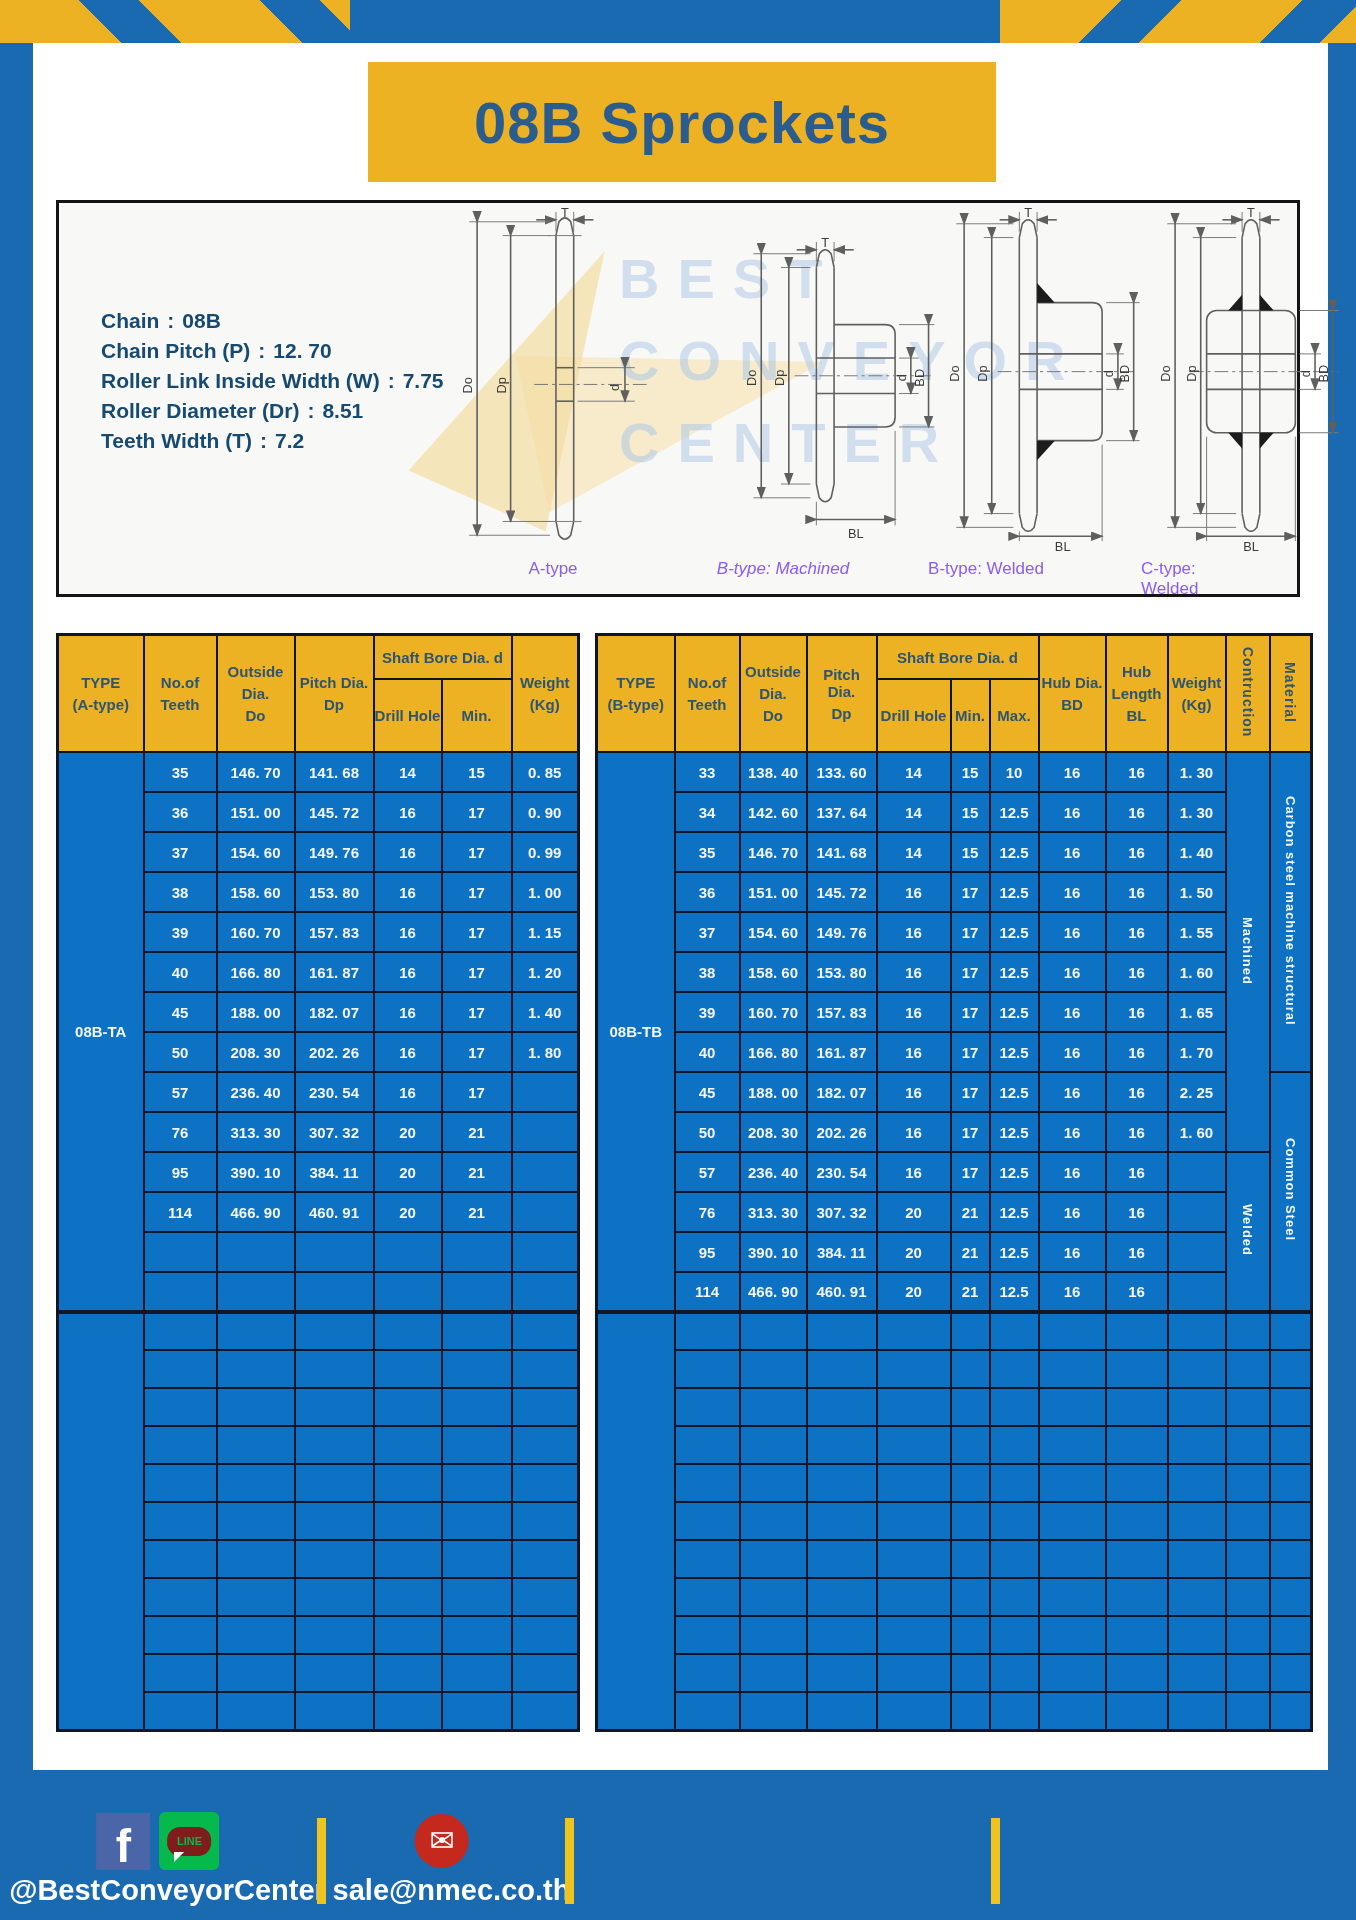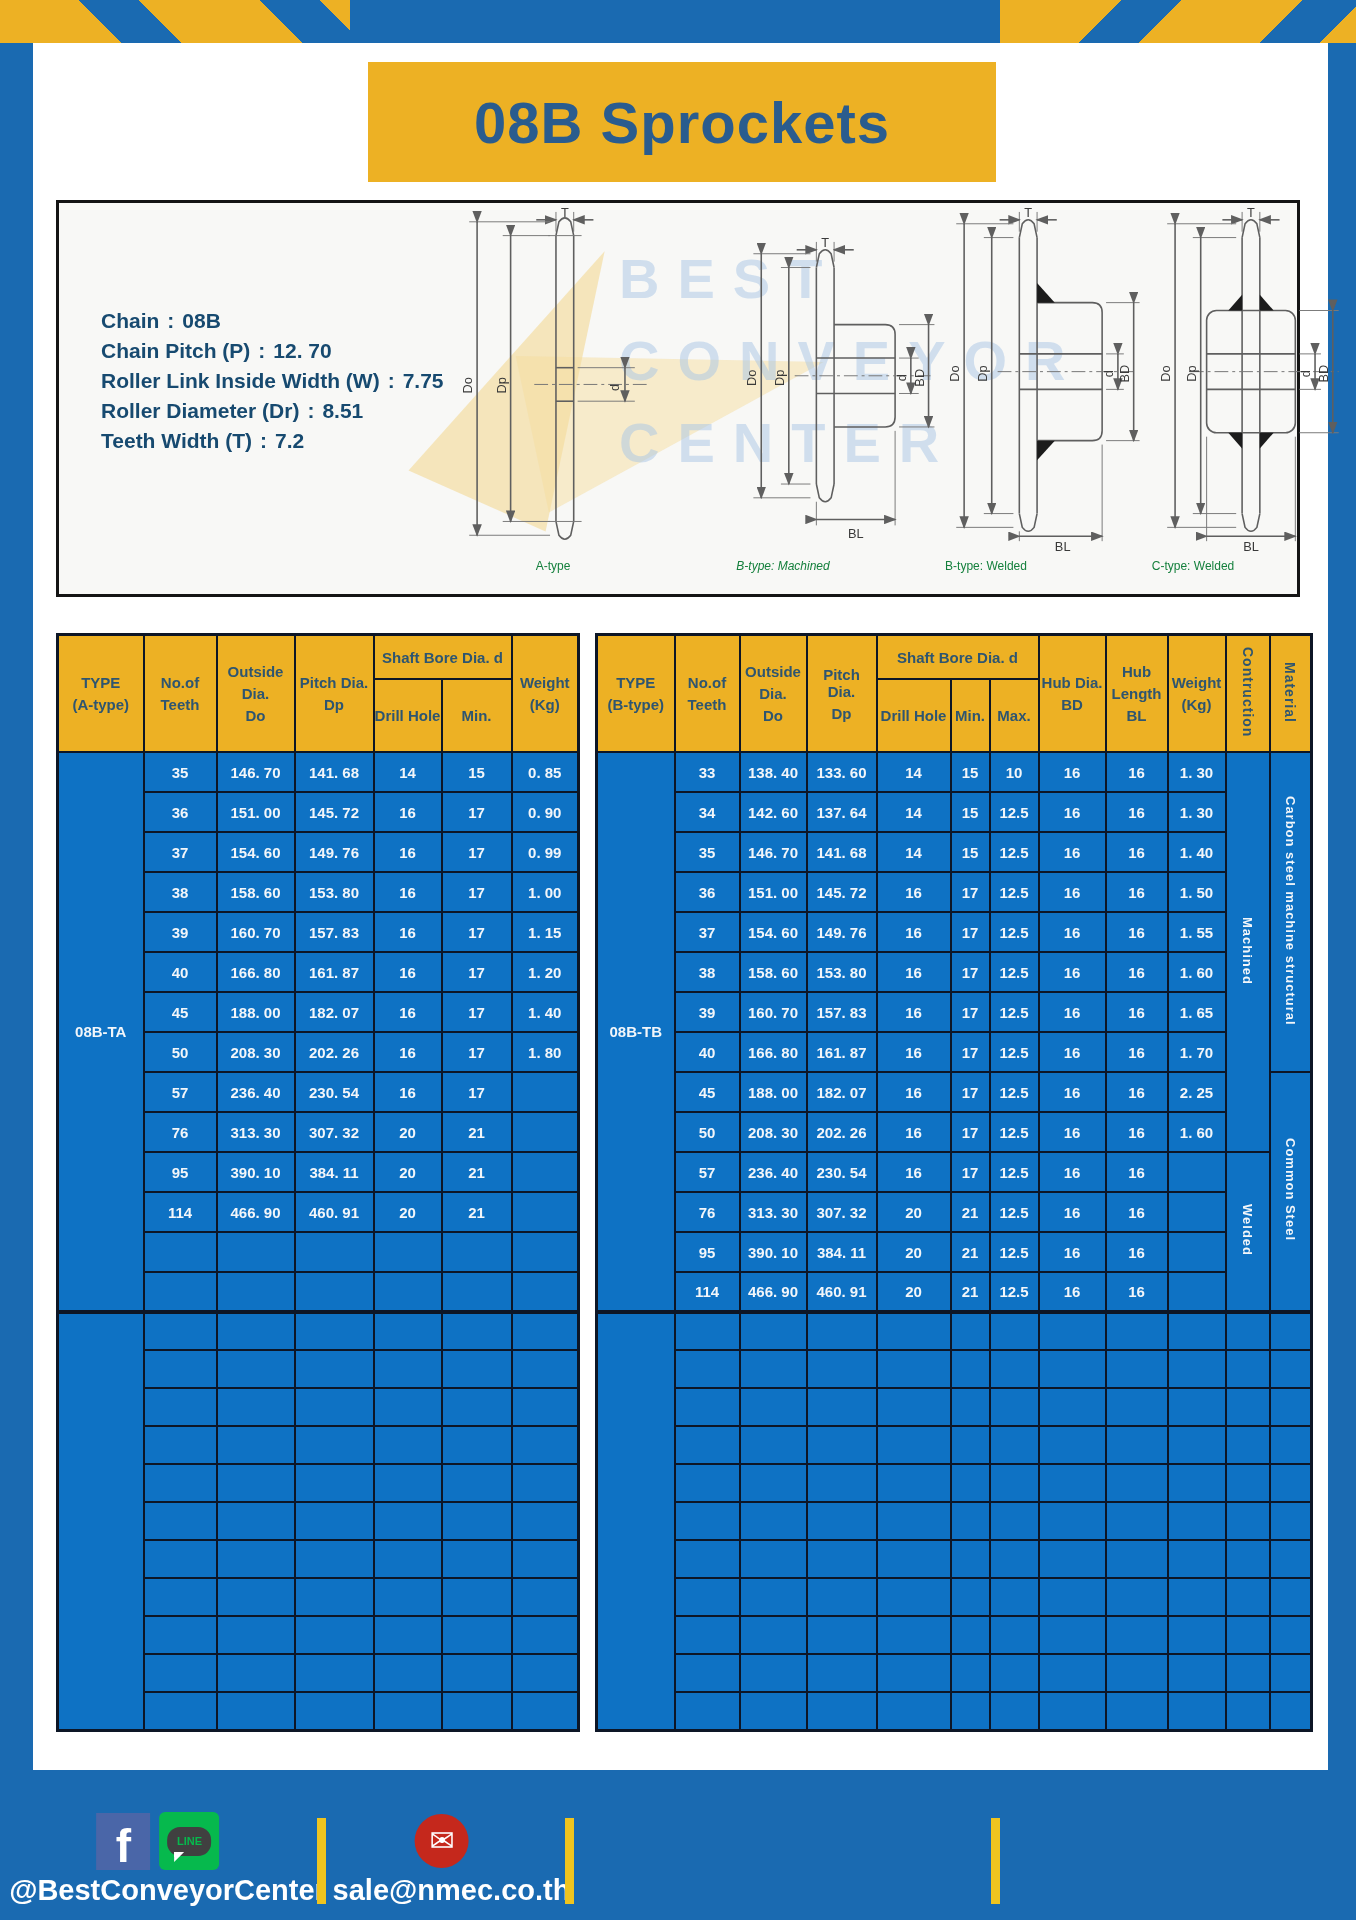--- a/index.html
+++ b/index.html
@@ -25,21 +25,21 @@
   .spec-line .c{margin:0 8px;}
   .wm-text{position:absolute;left:560px;top:35px;width:560px;opacity:.5;pointer-events:none;}
   .wm-text div{font-size:56px;font-weight:bold;color:#a9c6e6;letter-spacing:18px;line-height:82px;}
   .wm-swoosh{position:absolute;left:400px;top:30px;width:0;height:0;opacity:.55;
     border-left:90px solid rgba(0,0,0,0);border-right:60px solid rgba(0,0,0,0);
     border-bottom:280px solid #f3d58a;transform:rotate(24deg);}
   .wm-swoosh2{position:absolute;left:470px;top:120px;width:0;height:0;opacity:.5;
     border-top:70px solid rgba(0,0,0,0);border-bottom:90px solid rgba(0,0,0,0);
     border-left:300px solid #f5deA0;transform:rotate(-12deg);}
   .drawing{position:absolute;top:5px;}
-  .dlabel{position:absolute;top:356px;transform:translateX(-50%);font-size:12px;color:#15803d;}
+  .dlabel{position:absolute;top:356px;transform:translateX(-50%);font-size:17px;color:#8b5cf6;}
   svg .ln{stroke:#5f5f5f;stroke-width:1.6;fill:none;}
   svg .thin{stroke:#7a7a7a;stroke-width:1;fill:none;}
   svg .cl{stroke:#767676;stroke-width:1;fill:none;stroke-dasharray:14 4 3 4;}
   svg .weld{fill:#1c1c1c;stroke:none;}
   svg text{font-family:"Liberation Sans",sans-serif;font-size:13px;fill:#3a3a3a;}
   
   table{position:absolute;border-collapse:collapse;table-layout:fixed;}
   th,td{border:2px solid #0d1626;padding:0;text-align:center;vertical-align:middle;overflow:hidden;}
   table{border:3px solid #0d1626;}
   thead th{background:#edb124;color:#2e5570;font-size:15px;font-weight:bold;}
@@ -55,21 +55,21 @@
   td span.vert{font-size:13px;font-weight:bold;}
   
   .fdiv{position:absolute;top:1818px;width:9px;height:86px;background:#efc41f;}
   .fgroup{position:absolute;top:1812px;transform:translateX(-50%);display:flex;flex-direction:column;
     align-items:center;gap:4px;}
   .ficons{display:flex;align-items:center;gap:9px;height:58px;}
   .ftext{font-size:29px;font-weight:bold;color:#ffffff;white-space:nowrap;margin-left:19px;}
   .fb-icon{width:54px;height:57px;background:#4a66a8;display:flex;align-items:flex-end;justify-content:center;}
   .fb-icon span{color:#fff;font-size:46px;font-weight:bold;line-height:48px;}
   .line-icon{width:60px;height:58px;background:#06b94d;border-radius:6px;display:flex;align-items:center;justify-content:center;}
-  .line-bubble{width:44px;height:29px;background:#404040;border-radius:13px;position:relative;
+  .line-bubble{width:44px;height:29px;background:#7f1d1d;border-radius:13px;position:relative;
     display:flex;align-items:center;justify-content:center;}
   .line-bubble:after{content:"";position:absolute;left:7px;bottom:-6px;border:5px solid rgba(0,0,0,0);
     border-top-color:#fff;border-left-color:#fff;}
   .line-bubble span{color:#06b94d;font-size:11px;font-weight:bold;letter-spacing:0;}
   .mail-icon{width:54px;height:54px;border-radius:50%;background:#c5281c;display:flex;align-items:center;justify-content:center;}
   .mail-icon span{color:#fff;font-size:30px;line-height:30px;}
   .globe-icon{width:56px;height:56px;border-radius:50%;background:#2fa8e0;display:flex;align-items:center;justify-content:center;}
   .phone-icon{width:62px;height:62px;border-radius:50%;background:#f0c322;display:flex;align-items:center;justify-content:center;}
   .handset{width:26px;height:26px;border-left:7px solid #3d3d3d;border-bottom:7px solid #3d3d3d;
     border-bottom-left-radius:26px;transform:rotate(-42deg);position:relative;}

